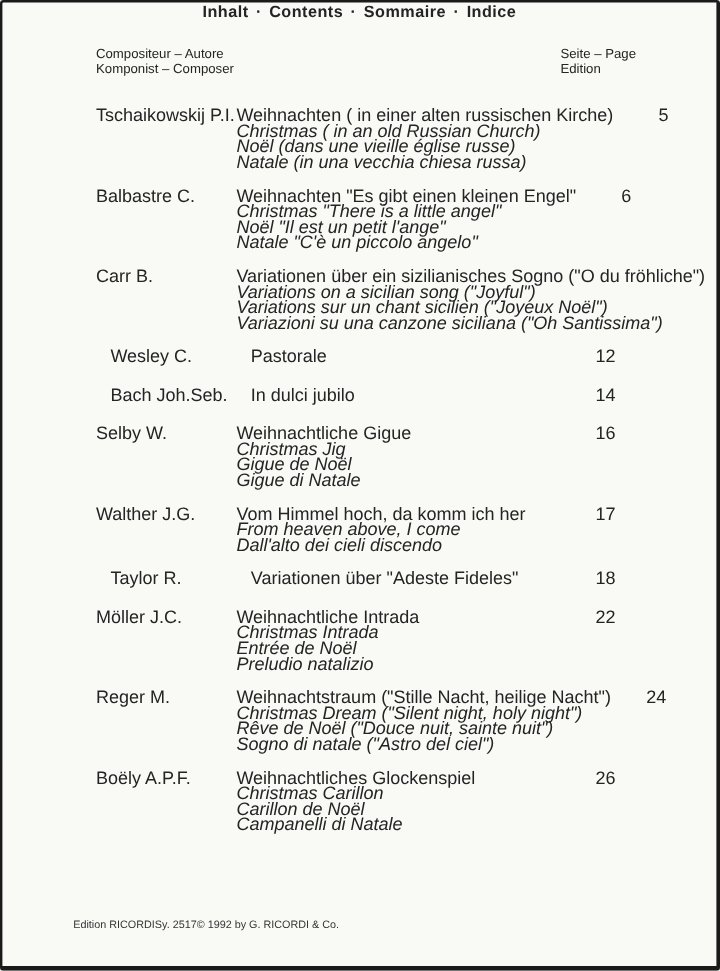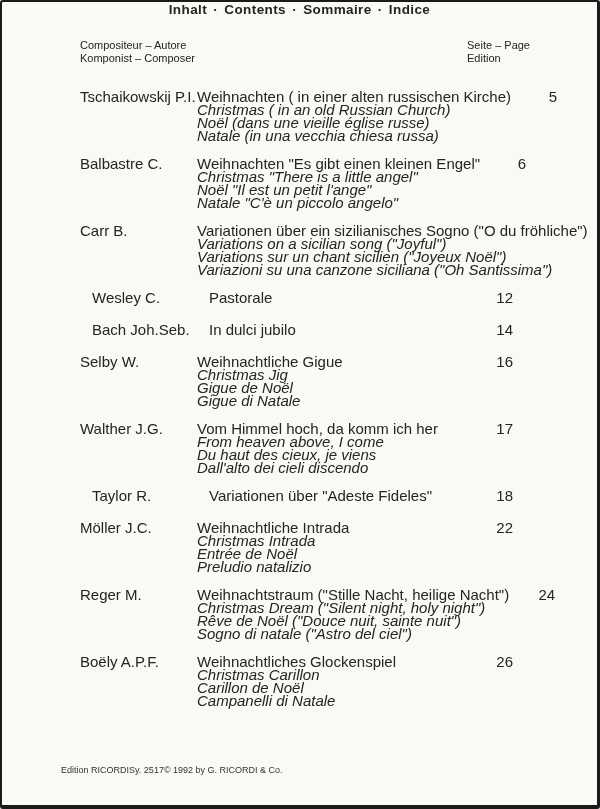--- a/index.html
+++ b/index.html
@@ -143,21 +143,20 @@
           <div class="trans">Gigue di Natale</div>
         </div>
     <div class="pagecol">16</div>
   </div>
 
   <div class="entry">
     <div class="composer">Walther J.G.</div>
     <div class="titles">
           <div class="orig">Vom Himmel hoch, da komm ich her</div>
           <div class="trans">From heaven above, I come</div>
-          <div class="trans">Du haut des cieux, je viens</div>
           <div class="trans">Dall'alto dei cieli discendo</div>
         </div>
     <div class="pagecol">17</div>
   </div>
 
   <div class="entry single">
     <div class="composer">Taylor R.</div>
     <div class="titles">
           <div class="orig">Variationen über "Adeste Fideles"</div>
         </div>

